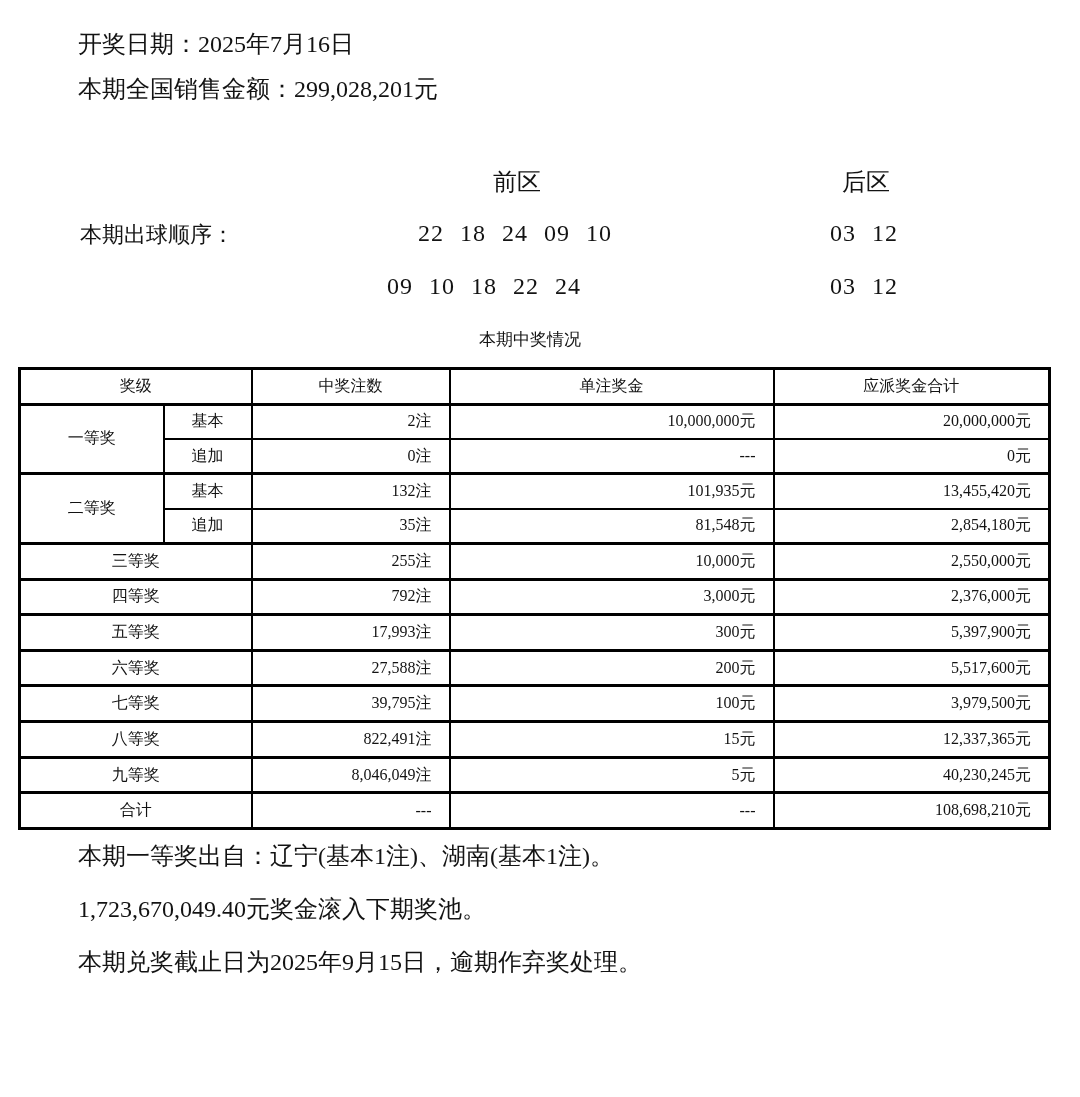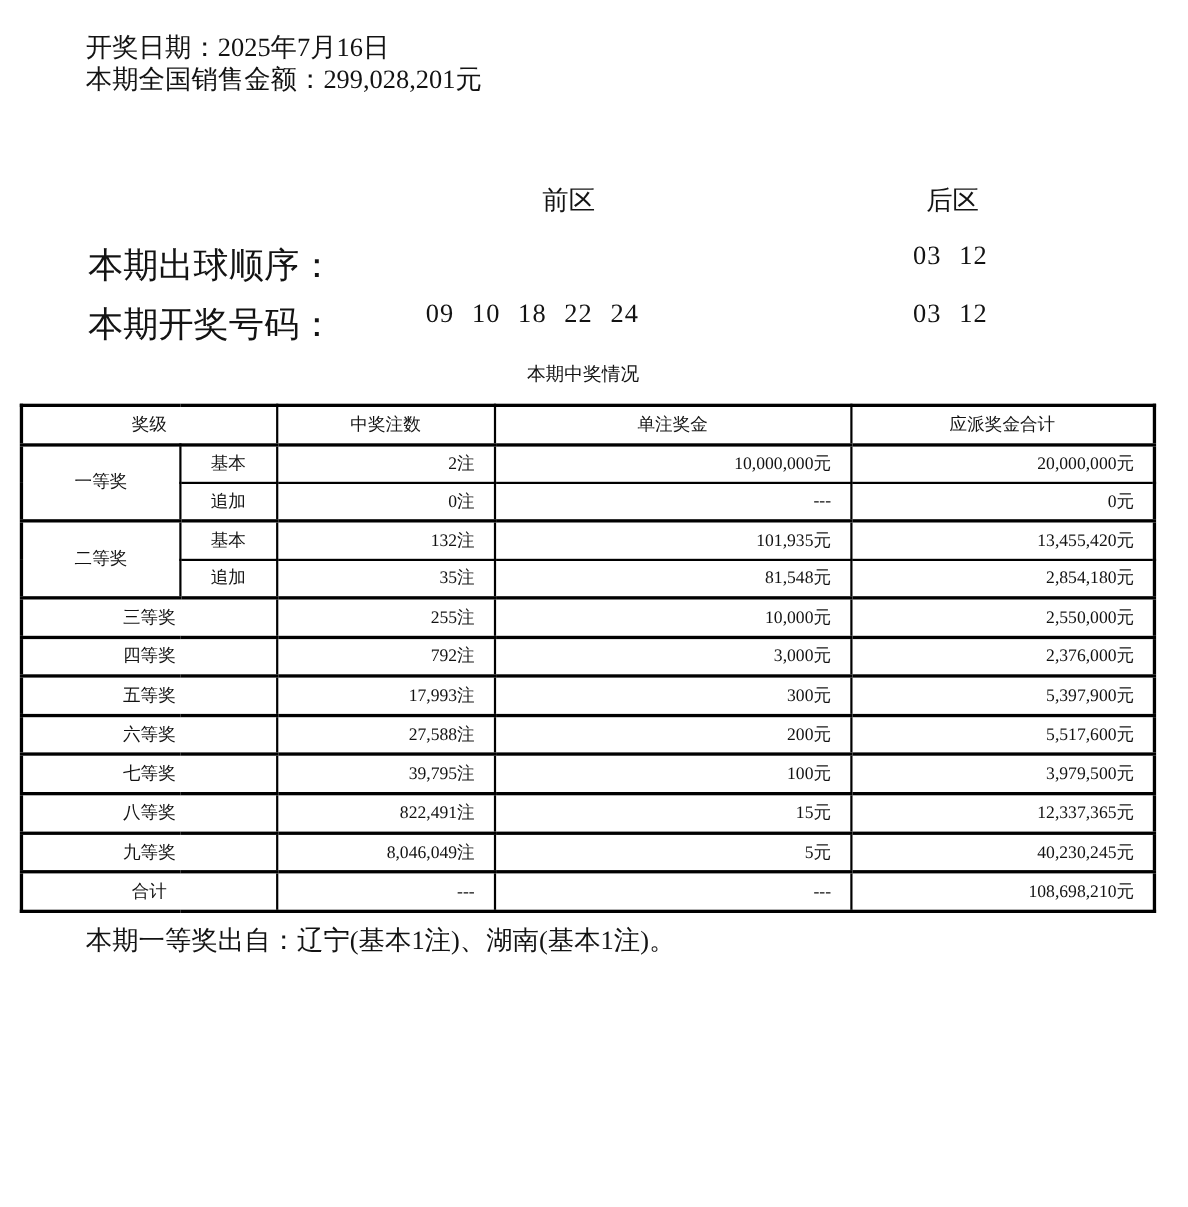--- a/index.html
+++ b/index.html
@@ -6,21 +6,21 @@
   .page {
     position:relative; width:1060px; height:1097px; background:#ffffff;
     font-family:"Liberation Serif","DejaVu Serif",serif; color:#131313;
     overflow:hidden;
   }
   .line { position:absolute; left:78px; font-size:24px; white-space:pre; line-height:1.15; }
   .pos  { position:absolute; transform:translateX(-50%); font-size:24px; white-space:pre; }
   .front { left:517px; }
   .back  { left:866px; }
   .nums  { word-spacing:9px; letter-spacing:1px; }
-  .row-label { position:absolute; left:80px; font-size:32px; white-space:pre; }
+  .row-label { position:absolute; left:80px; font-size:22px; white-space:pre; }
   .zone-row, .num-row { position:absolute; left:0; width:100%; height:30px; }
   .table-title { position:absolute; left:0; width:100%; text-align:center; font-size:17px; }
 
   table.prize-table {
     position:absolute; top:367px; left:18px; width:1030px; height:463px;
     border-collapse:collapse; table-layout:fixed; font-size:16px;
     border:3px solid #000;
   }
   .prize-table td { border:2px solid #000; padding:0 4px; overflow:hidden; white-space:nowrap; }
   .prize-table tr.hb > td { border-bottom-width:3px; }
@@ -29,34 +29,34 @@
   .prize-table td.r { text-align:right; padding-right:17px; }
 
   .url { white-space:pre; }
 </style>
 </head>
 <body>
 
 <div class="page">
 
   <div class="line" style="top:31px">开奖日期：2025年7月16日</div>
-  <div class="line" style="top:60px">本期全国销售金额：299,028,201元</div>
+  <div class="line" style="top:76px">本期全国销售金额：299,028,201元</div>
 
   <div class="zone-row" style="top:166px">
     <span class="pos front">前区</span>
     <span class="pos back">后区</span>
   </div>
 
   <div class="num-row" style="top:220px">
     <span class="row-label">本期出球顺序：</span>
+    <span class="pos front nums" style="left:515px">22 18 24 09 10</span>
     <span class="pos back nums" style="left:864px">03 12</span>
   </div>
 
   <div class="num-row" style="top:273px">
-    <span class="row-label">本期开奖号码：</span>
     <span class="pos front nums" style="left:484px">09 10 18 22 24</span>
     <span class="pos back nums" style="left:864px">03 12</span>
   </div>
 
   <div class="table-title" style="top:328px">本期中奖情况</div>
 
   <table class="prize-table">
     <colgroup>
       <col style="width:144px">
         <col style="width:88px">
@@ -146,14 +146,16 @@
       <tr>
         <td colspan="2" class="c">合计</td>
         <td class="r">---</td>
         <td class="r">---</td>
         <td class="r">108,698,210元</td>
       </tr>
     </tbody>
   </table>
 
   <div class="line" style="top:843px">本期一等奖出自：辽宁(基本1注)、湖南(基本1注)。</div>
+  <div class="line" style="top:896px">1,723,670,049.40元奖金滚入下期奖池。</div>
+  <div class="line" style="top:949px">本期兑奖截止日为2025年9月15日，逾期作弃奖处理。</div>
 
 </div>
 
 </body></html>

